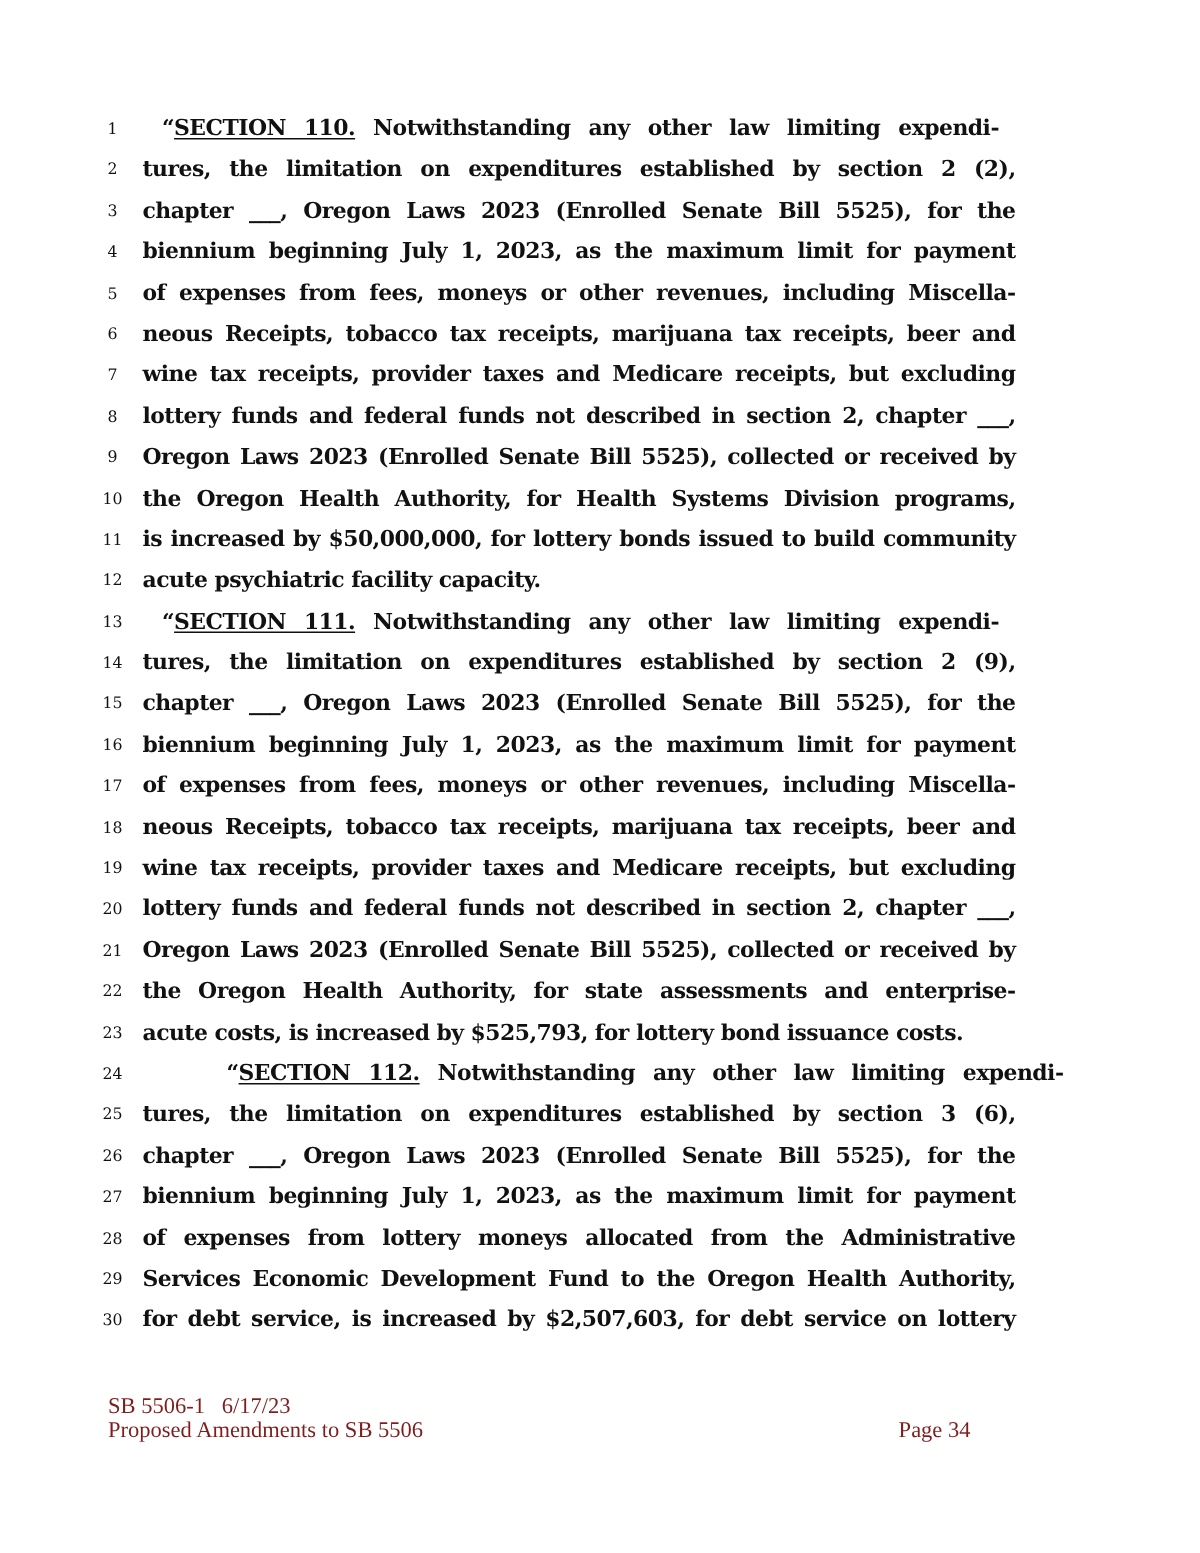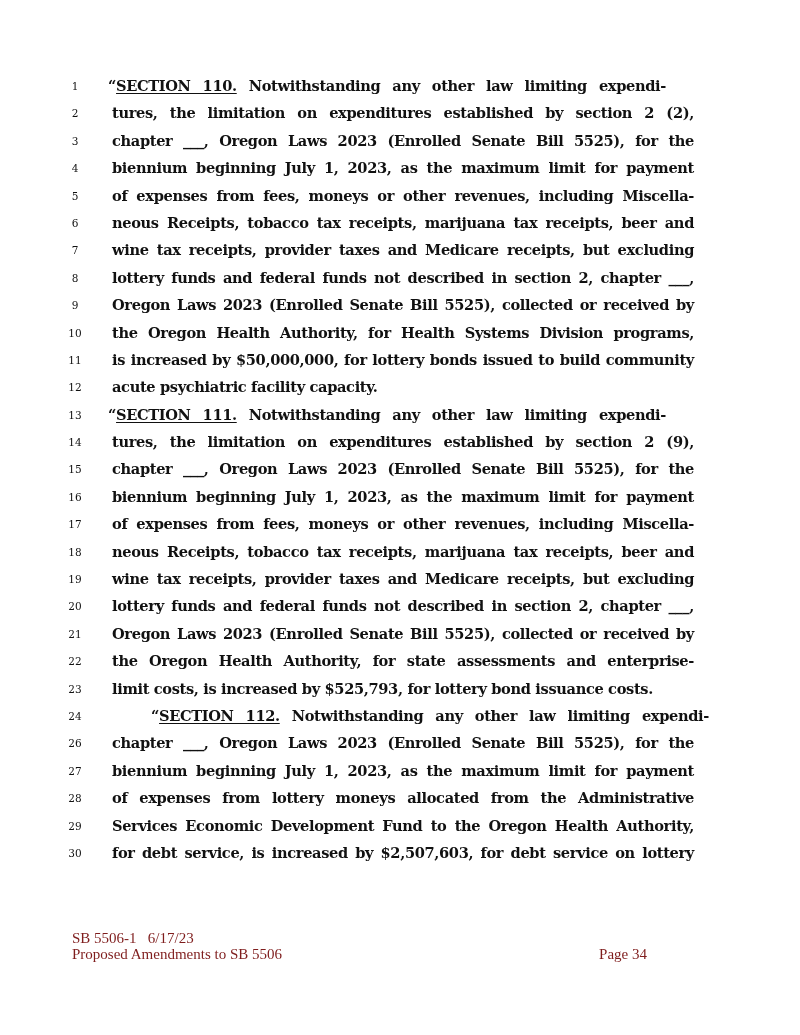--- a/index.html
+++ b/index.html
@@ -2,21 +2,21 @@
 <html><head>
 <meta charset="utf-8">
 <style>
   html, body { margin: 0; padding: 0; background: #ffffff; }
   body { width: 800px; height: 1035px; position: relative; overflow: hidden; }
   .page { position: absolute; left: 0; top: 0; width: 800px; height: 1035px; background: #fff; }
   .lines { position: absolute; left: 0; top: 74px; width: 800px; }
   .line { position: relative; height: 27.4px; }
   .ln { position: absolute; left: 66px; width: 18px; text-align: center; top: 6px;
         font-family: "DejaVu Serif", serif; font-size: 10.5px; color: #111; }
-  .txt { position: absolute; left: 112px; width: 582px; top: 1px;
+  .txt { position: absolute; left: 95px; width: 582px; top: 1px;
          font-family: "DejaVu Serif", serif; font-weight: bold; font-size: 14.6px;
          color: #111; text-align: justify; text-align-last: justify; white-space: nowrap;
          letter-spacing: -0.35px; word-spacing: 0px; line-height: 22px; }
   .txt.last { text-align-last: left; }
   .txt.indent { left: 108px; width: 558px; }
   .u { text-decoration: underline; text-underline-offset: 2px; }
   .footer { position: absolute; left: 72px; top: 930px; width: 580px;
             font-family: "Liberation Serif", serif; font-size: 15px; color: #7f1d1d; line-height: 16px; }
   .footer .row { display: flex; justify-content: space-between; }
   .footer .page-num { margin-right: 5px; margin-left: 17px; }
@@ -109,25 +109,29 @@
       <div class="line">
         <span class="ln">21</span>
         <span class="txt" style="word-spacing: 0px;">Oregon Laws 2023 (Enrolled Senate Bill 5525), collected or received by</span>
       </div>
       <div class="line">
         <span class="ln">22</span>
         <span class="txt" style="word-spacing: 0px;">the Oregon Health Authority, for state assessments and enterprise-</span>
       </div>
       <div class="line">
         <span class="ln">23</span>
-        <span class="txt last">limit costs, is increased by $525,793, for lottery bond issuance costs.</span>
+        <span class="txt last">acute costs, is increased by $525,793, for lottery bond issuance costs.</span>
       </div>
       <div class="line">
         <span class="ln">24</span>
         <span class="txt indent" style="word-spacing: 0px; margin-left: 43px;"><span>“</span><span class="u">SECTION 112.</span><span> Notwithstanding any other law limiting expendi-</span></span>
+      </div>
+      <div class="line">
+        <span class="ln">25</span>
+        <span class="txt" style="word-spacing: 0px;">tures, the limitation on expenditures established by section 3 (6),</span>
       </div>
       <div class="line">
         <span class="ln">26</span>
         <span class="txt" style="word-spacing: 0px;">chapter ___, Oregon Laws 2023 (Enrolled Senate Bill 5525), for the</span>
       </div>
       <div class="line">
         <span class="ln">27</span>
         <span class="txt" style="word-spacing: 0px;">biennium beginning July 1, 2023, as the maximum limit for payment</span>
       </div>
       <div class="line">

